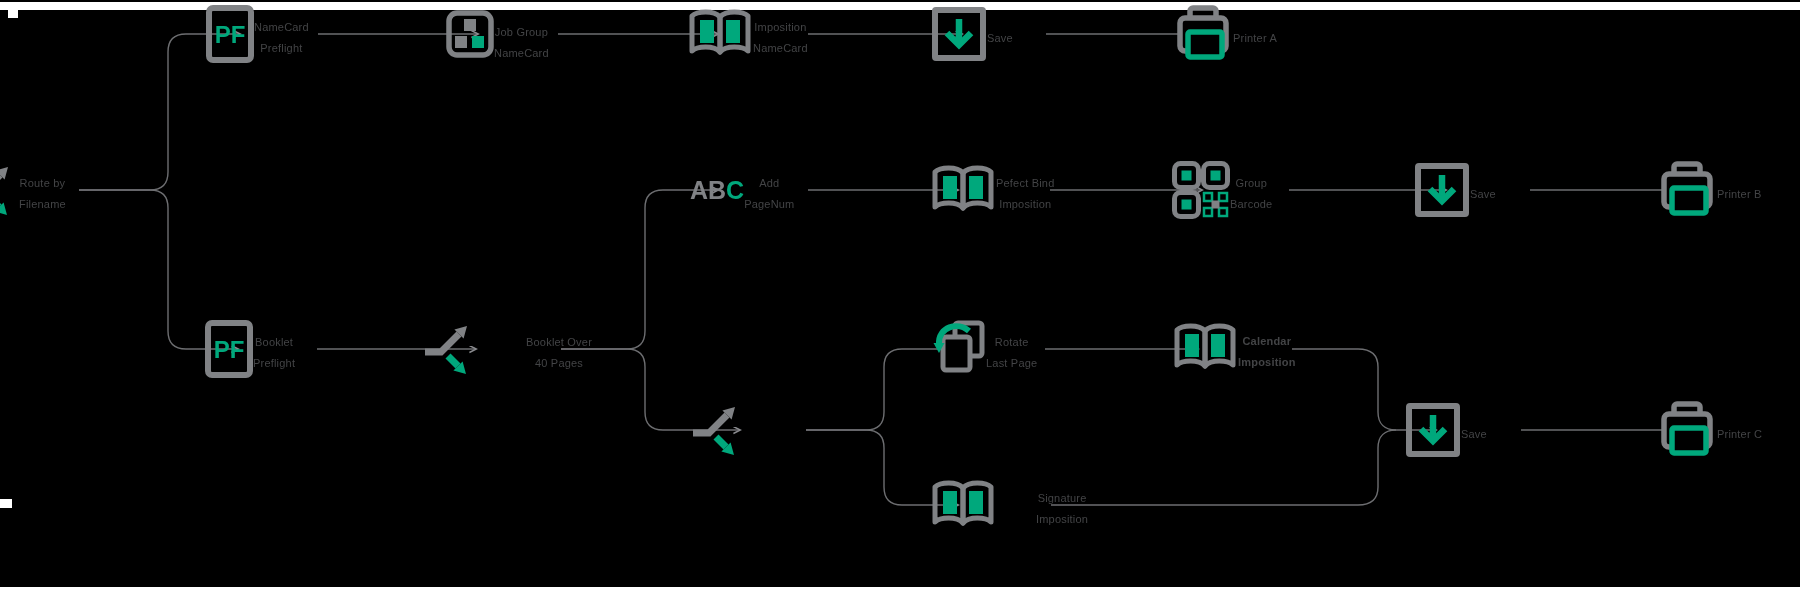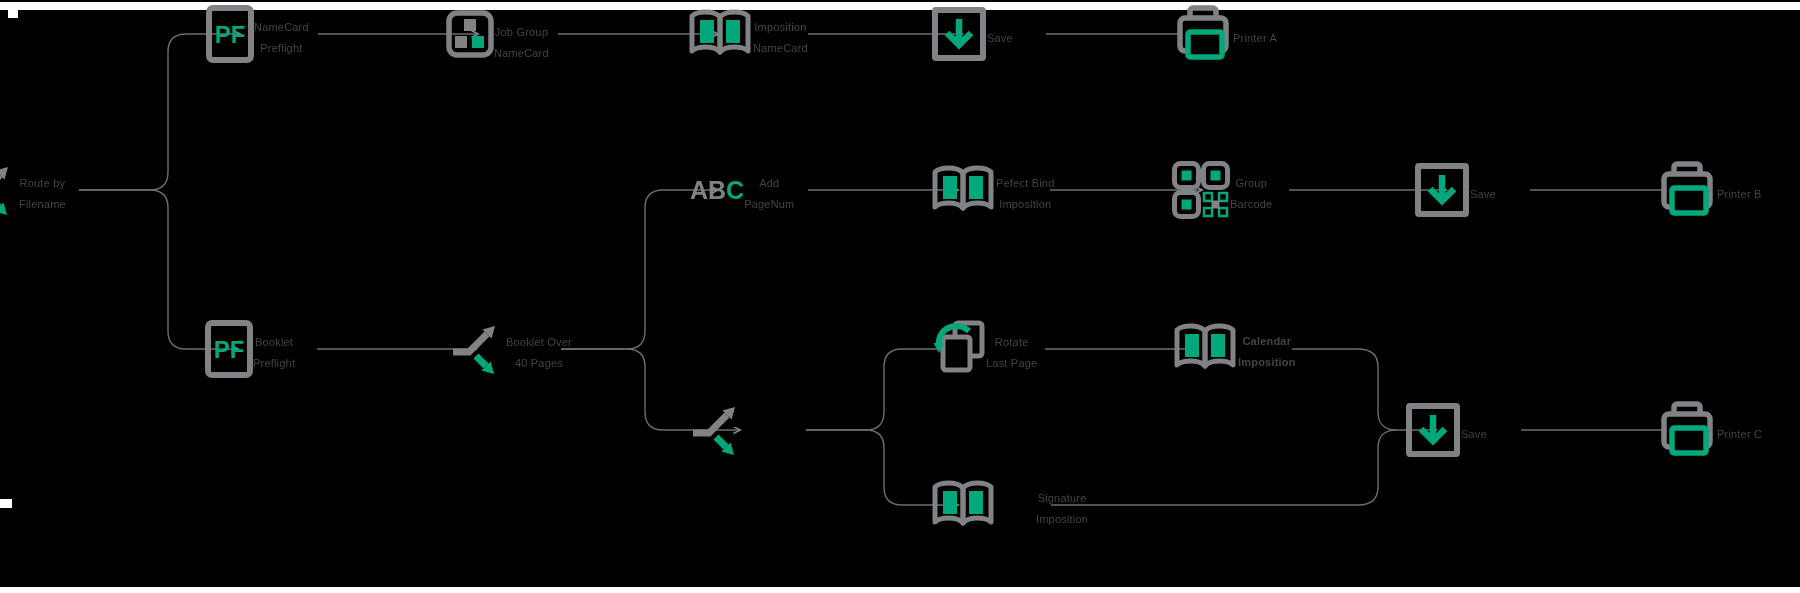--- a/index.html
+++ b/index.html
@@ -208,21 +208,21 @@
           <svg width="48" height="58" viewBox="0 0 48 58">
     <rect x="3" y="3" width="42" height="52" rx="4" fill="none" stroke="#808285" stroke-width="6"></rect>
     <text class="pf-text" x="24" y="38" text-anchor="middle" font-family="Liberation Sans, sans-serif" font-size="24" font-weight="bold" fill="#00a87c">PF</text>
   </svg>
         </div>
         <div class="label">
           <div>Booklet</div>
           <div>Preflight</div>
         </div>
       </div>
-      <div class="node" style="left: 535px; top: 319px;">
+      <div class="node" style="left: 507px; top: 319px; justify-content: space-between;">
         <div class="icon-wrap">
           <svg width="56" height="56" viewBox="0 0 56 56">
     <path d="M3,31 L19,31 L37,13" fill="none" stroke="#808285" stroke-width="7"></path>
     <polygon points="45,5 41.6,17.6 32.4,8.4" fill="#808285"></polygon>
     <path d="M26,35 L36,45" fill="none" stroke="#00a87c" stroke-width="7"></path>
     <polygon points="44,53 40.6,40.4 31.4,49.6" fill="#00a87c"></polygon>
   </svg>
         </div>
         <div class="label">
           <div>Booklet Over</div>

